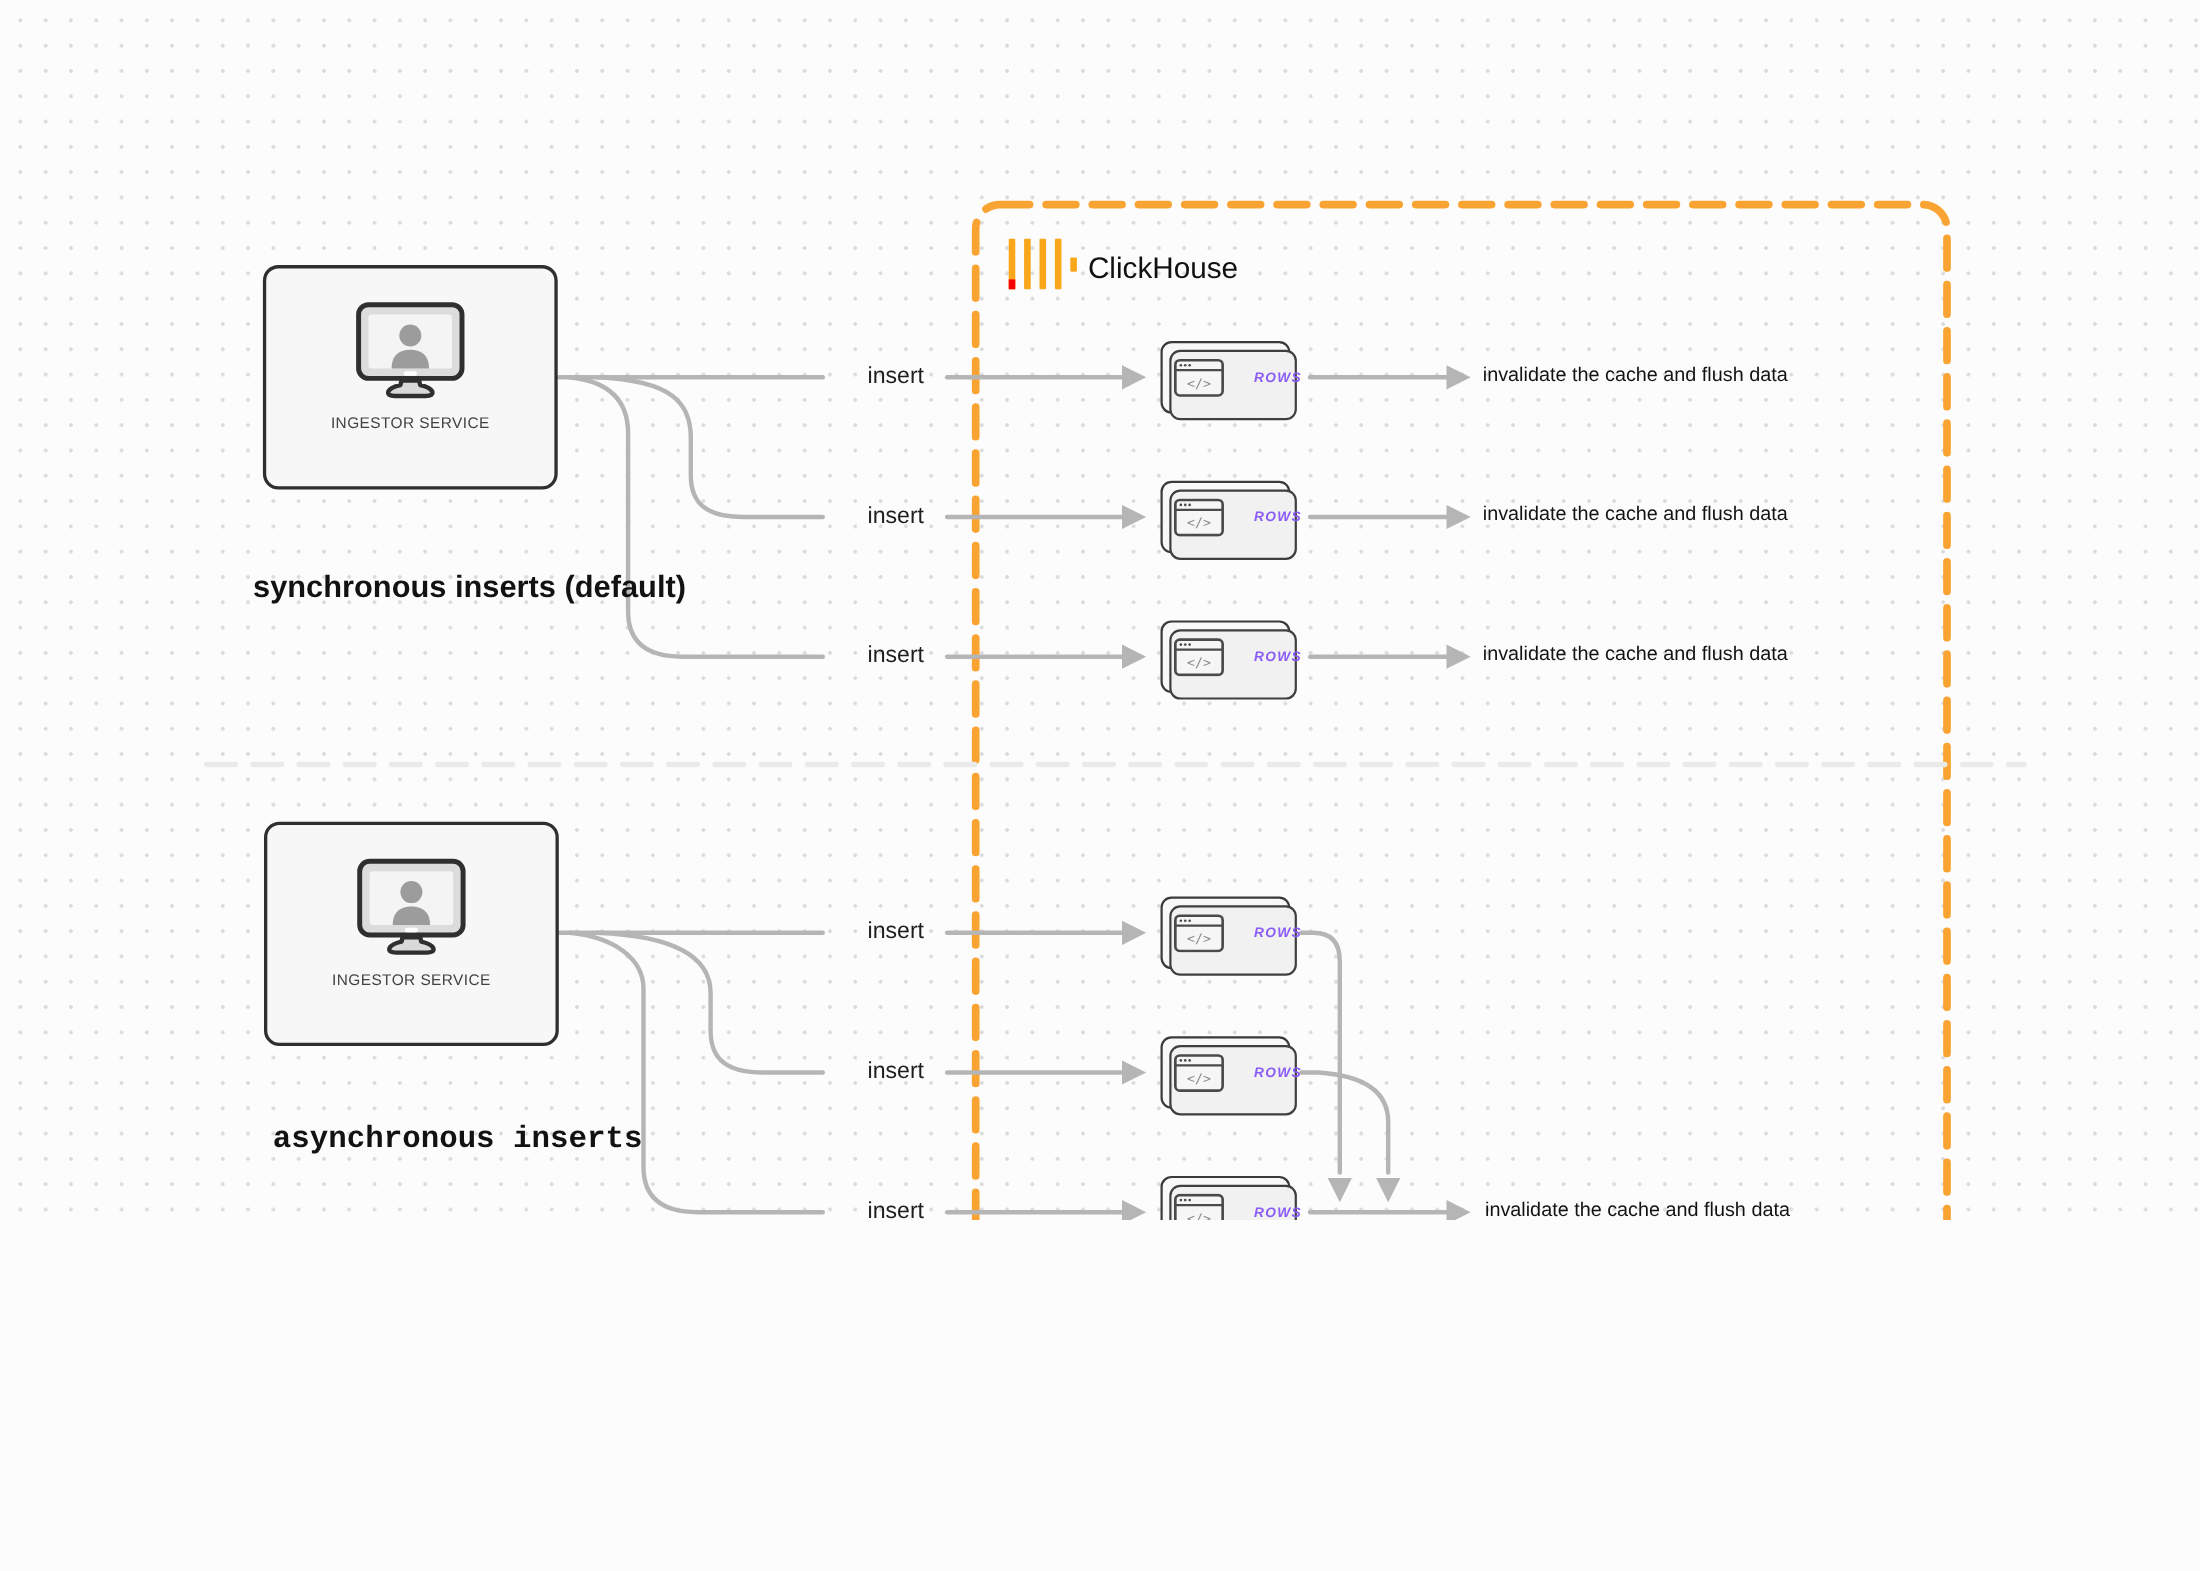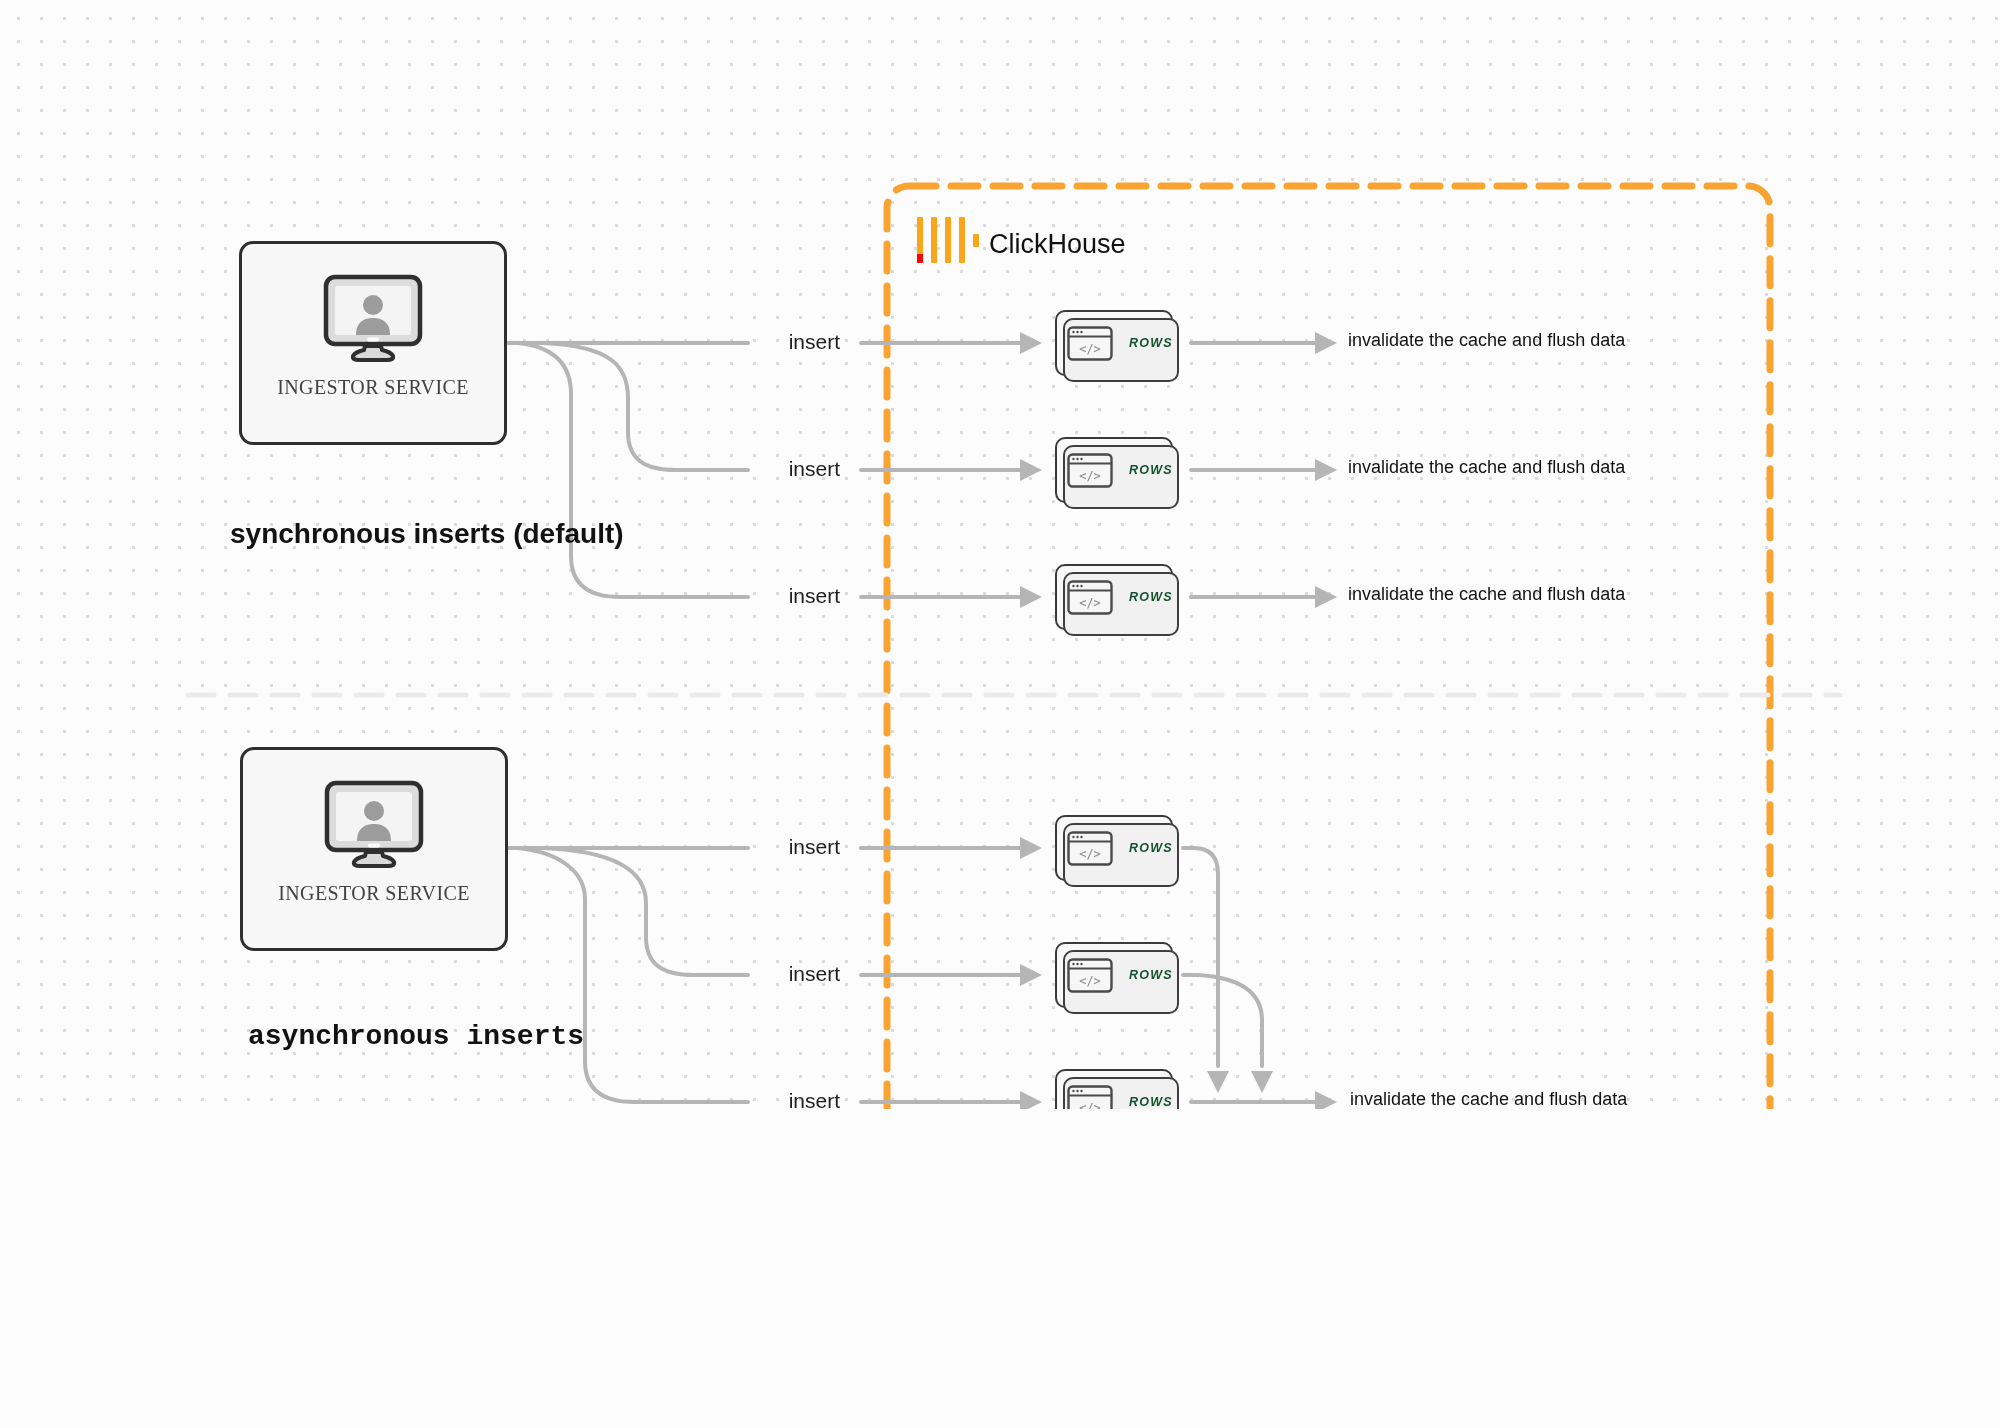--- a/index.html
+++ b/index.html
@@ -21,21 +21,21 @@
   svg.wires{position:absolute;left:0;top:0;width:2000px;height:1428px;}
 
   
   .service-box{
     position:absolute;width:268px;height:204px;background:#F7F7F7;
     border:3.5px solid #2F2F2F;border-radius:14px;box-sizing:border-box;
     display:flex;flex-direction:column;align-items:center;z-index:3;
   }
   .service-box .monitor{margin-top:30px;}
   .service-label{
-    margin-top:12px;font-size:20px;letter-spacing:.4px;color:#424242;font-family:Liberation Serif, serif;
+    margin-top:12px;font-size:14px;letter-spacing:.4px;color:#424242;
   }
 
   
   .caption{
     position:absolute;font-size:28px;font-weight:700;color:#121212;z-index:3;text-align:center;
   }
 
   
   .insert-label{
     position:absolute;width:120px;text-align:right;font-size:21px;color:#1E1E1E;z-index:3;
@@ -46,22 +46,22 @@
     position:absolute;width:118px;height:66px;background:#F8F8F8;
     border:2.5px solid #3A3A3A;border-radius:10px;box-sizing:border-box;
     display:flex;align-items:center;z-index:2;
   }
   .rows-card::after{
     content:'';position:absolute;left:6px;top:6px;width:112px;height:60px;
     border:2.5px solid #3F3F3F;border-radius:10px;background:#F1F1F1;z-index:-1;
   }
   .rows-card .winicon{margin-left:10px;flex:0 0 auto;}
   .rows-label{
-    margin-left:16px;font-size:12.5px;font-style:italic;font-weight:600;
-    letter-spacing:1.2px;color:#14532d;
+    margin-left:27px;font-size:12.5px;font-style:italic;font-weight:600;
+    letter-spacing:1.2px;color:#8b5cf6;
   }
 
   
   .outcome-label{
     position:absolute;font-size:18px;color:#121212;white-space:nowrap;z-index:3;
   }
 
   
   .ch-logo{position:absolute;left:917px;top:217px;display:flex;align-items:flex-start;z-index:3;}
   .ch-logo .bar{width:6px;height:46px;background:var(--logo-yellow);margin-right:8px;border-radius:1px;position:relative;}

